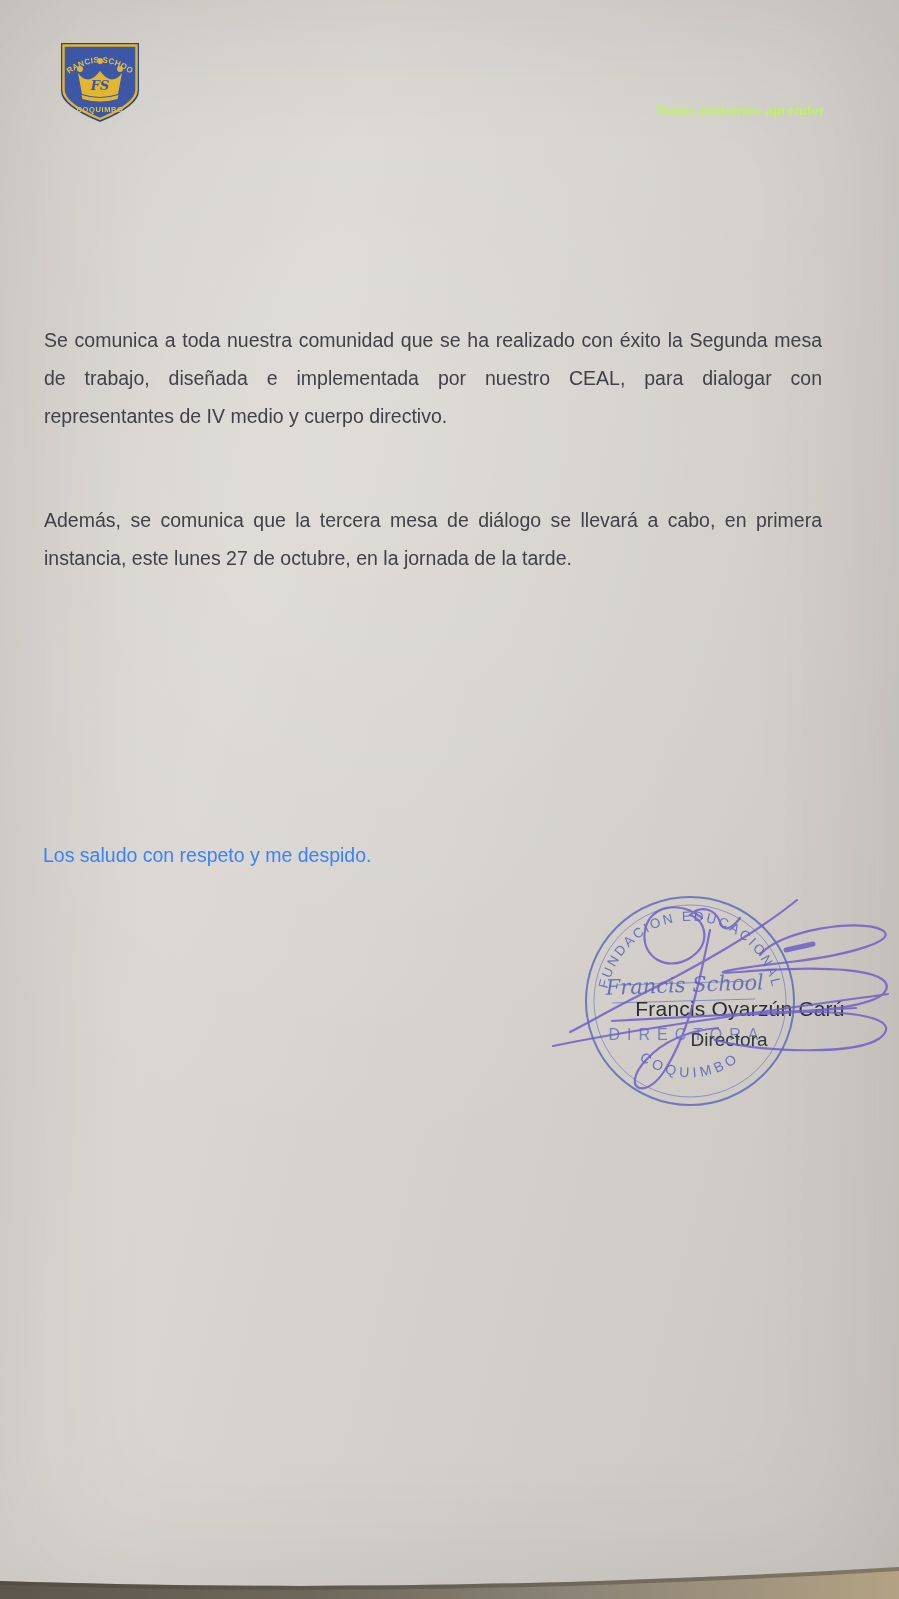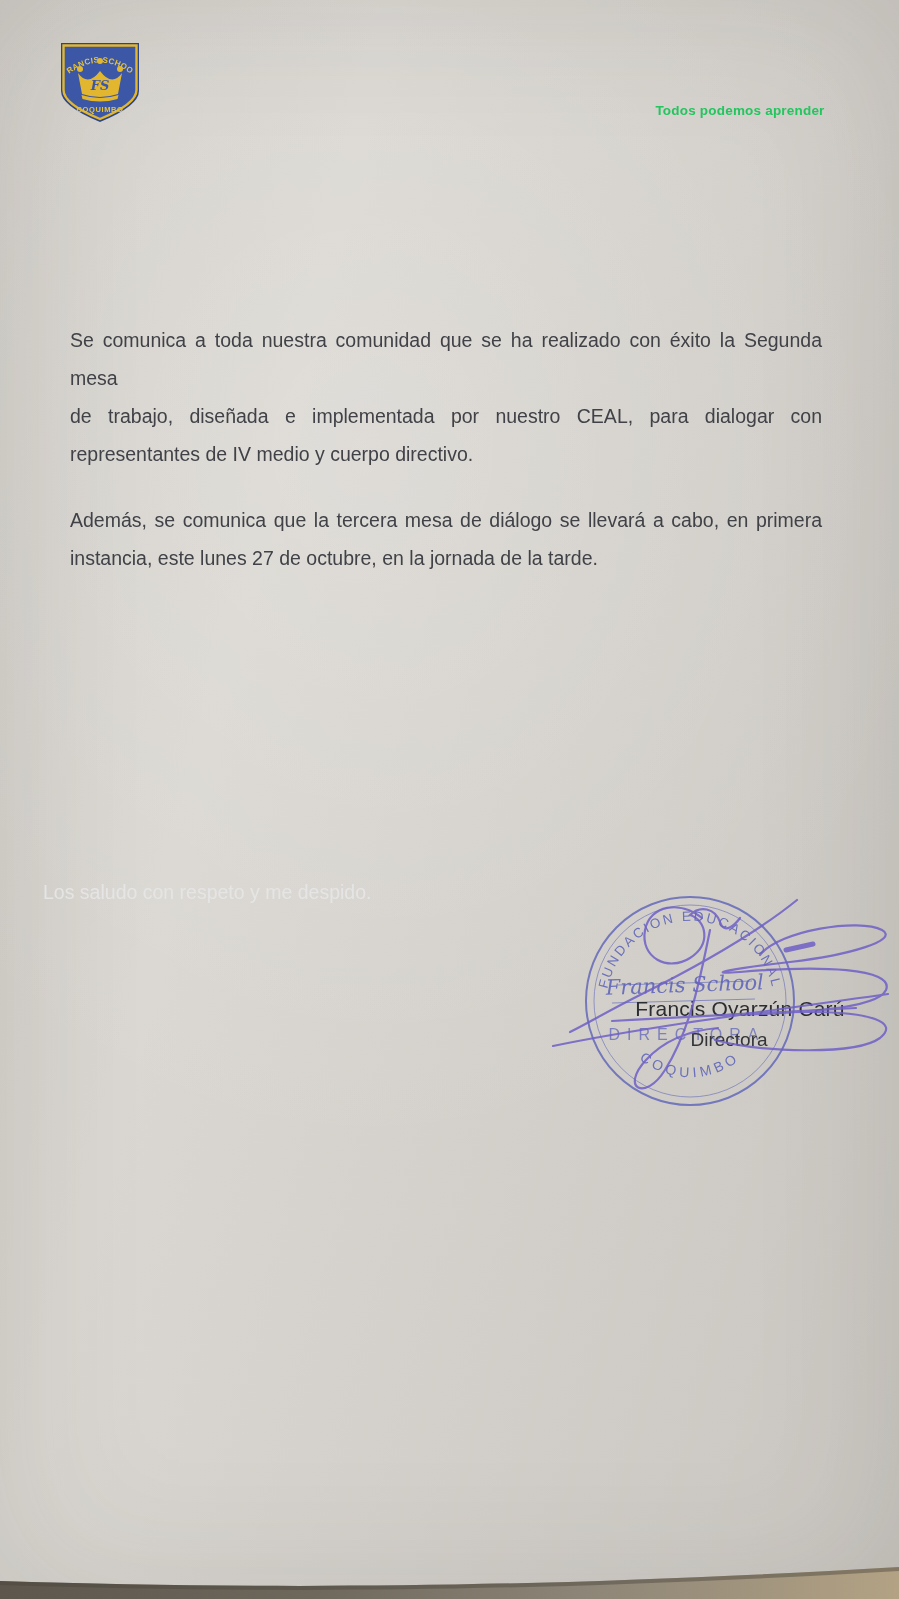--- a/index.html
+++ b/index.html
@@ -10,35 +10,35 @@
   .paper {
     position:absolute; inset:0;
     background:
       radial-gradient(140% 95% at 40% 28%, rgba(255,255,255,0.16) 0%, rgba(255,255,255,0) 48%),
       linear-gradient(104deg, rgba(110,104,96,0.08) 0%, rgba(110,104,96,0) 30%, rgba(92,87,80,0.13) 100%),
       #dad7d2;
     box-shadow: inset 0 0 150px rgba(60,55,48,0.13);
   }
   .tagline {
     position:absolute; left:640px; top:103px; width:200px; text-align:center;
-    font-size:13.5px; font-weight:bold; color:#22c55e; letter-spacing:0.2px;
+    font-size:13.5px; font-weight:bold; color:#bef264; letter-spacing:0.2px;
   }
   .dateline {
     position:absolute; right:72px; top:172px;
     font-size:18px; color:#46474b; word-spacing:9px; letter-spacing:0.4px;
   }
   .doc-title {
     position:absolute; left:303px; top:236px;
     font-size:20px; font-weight:bold; color:#3a3b3f; letter-spacing:0.2px;
   }
   .para { position:absolute; left:44px; width:778px; font-size:19.5px; color:#404247; }
-  .para .ln { line-height:38px;margin-left:26px; }
+  .para .ln { line-height:38px; }
   .jl { text-align:justify; text-align-last:justify; }
   .p1 { top:321px; } .p2 { top:501px; } .p3 { top:648px; }
-  .closing { position:absolute; left:43px; top:844px; font-size:19.5px; color:#e5e5e5;margin-top:37px; }
+  .closing { position:absolute; left:43px; top:844px; font-size:19.5px; color:#3b82f6; }
   .logo-svg   { position:absolute; left:54px;  top:36px; }
   .stamp-svg  { position:absolute; left:535px; top:850px; z-index:2; }
   .sig-name {
     position:absolute; left:595px; top:997px; width:290px; text-align:center; z-index:3;
     font-size:21px; font-weight:normal; color:#2c2d31; letter-spacing:0.2px;
   }
   .sig-role {
     position:absolute; left:584px; top:1029px; width:290px; text-align:center; z-index:3;
     font-size:19px; color:#343539;
   }

